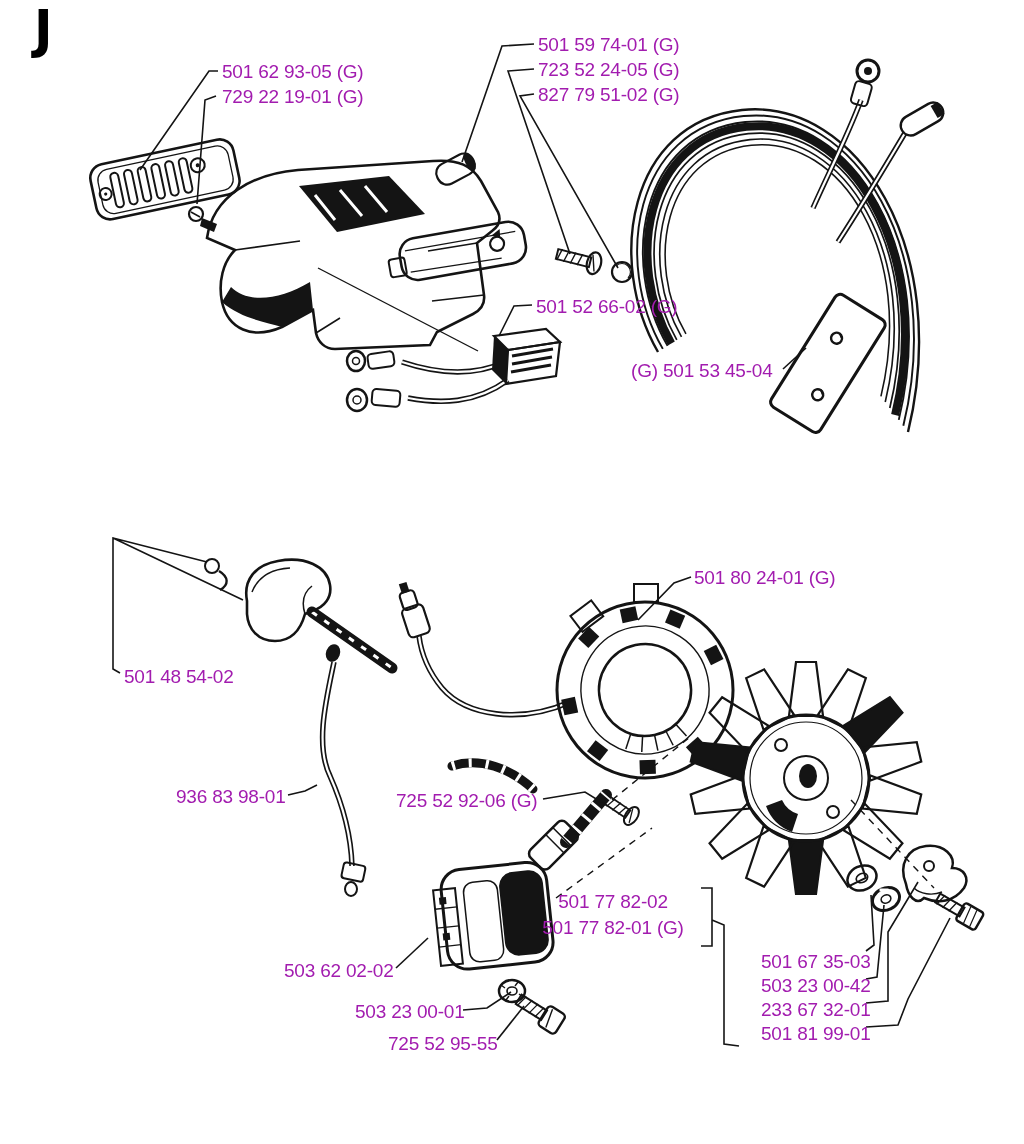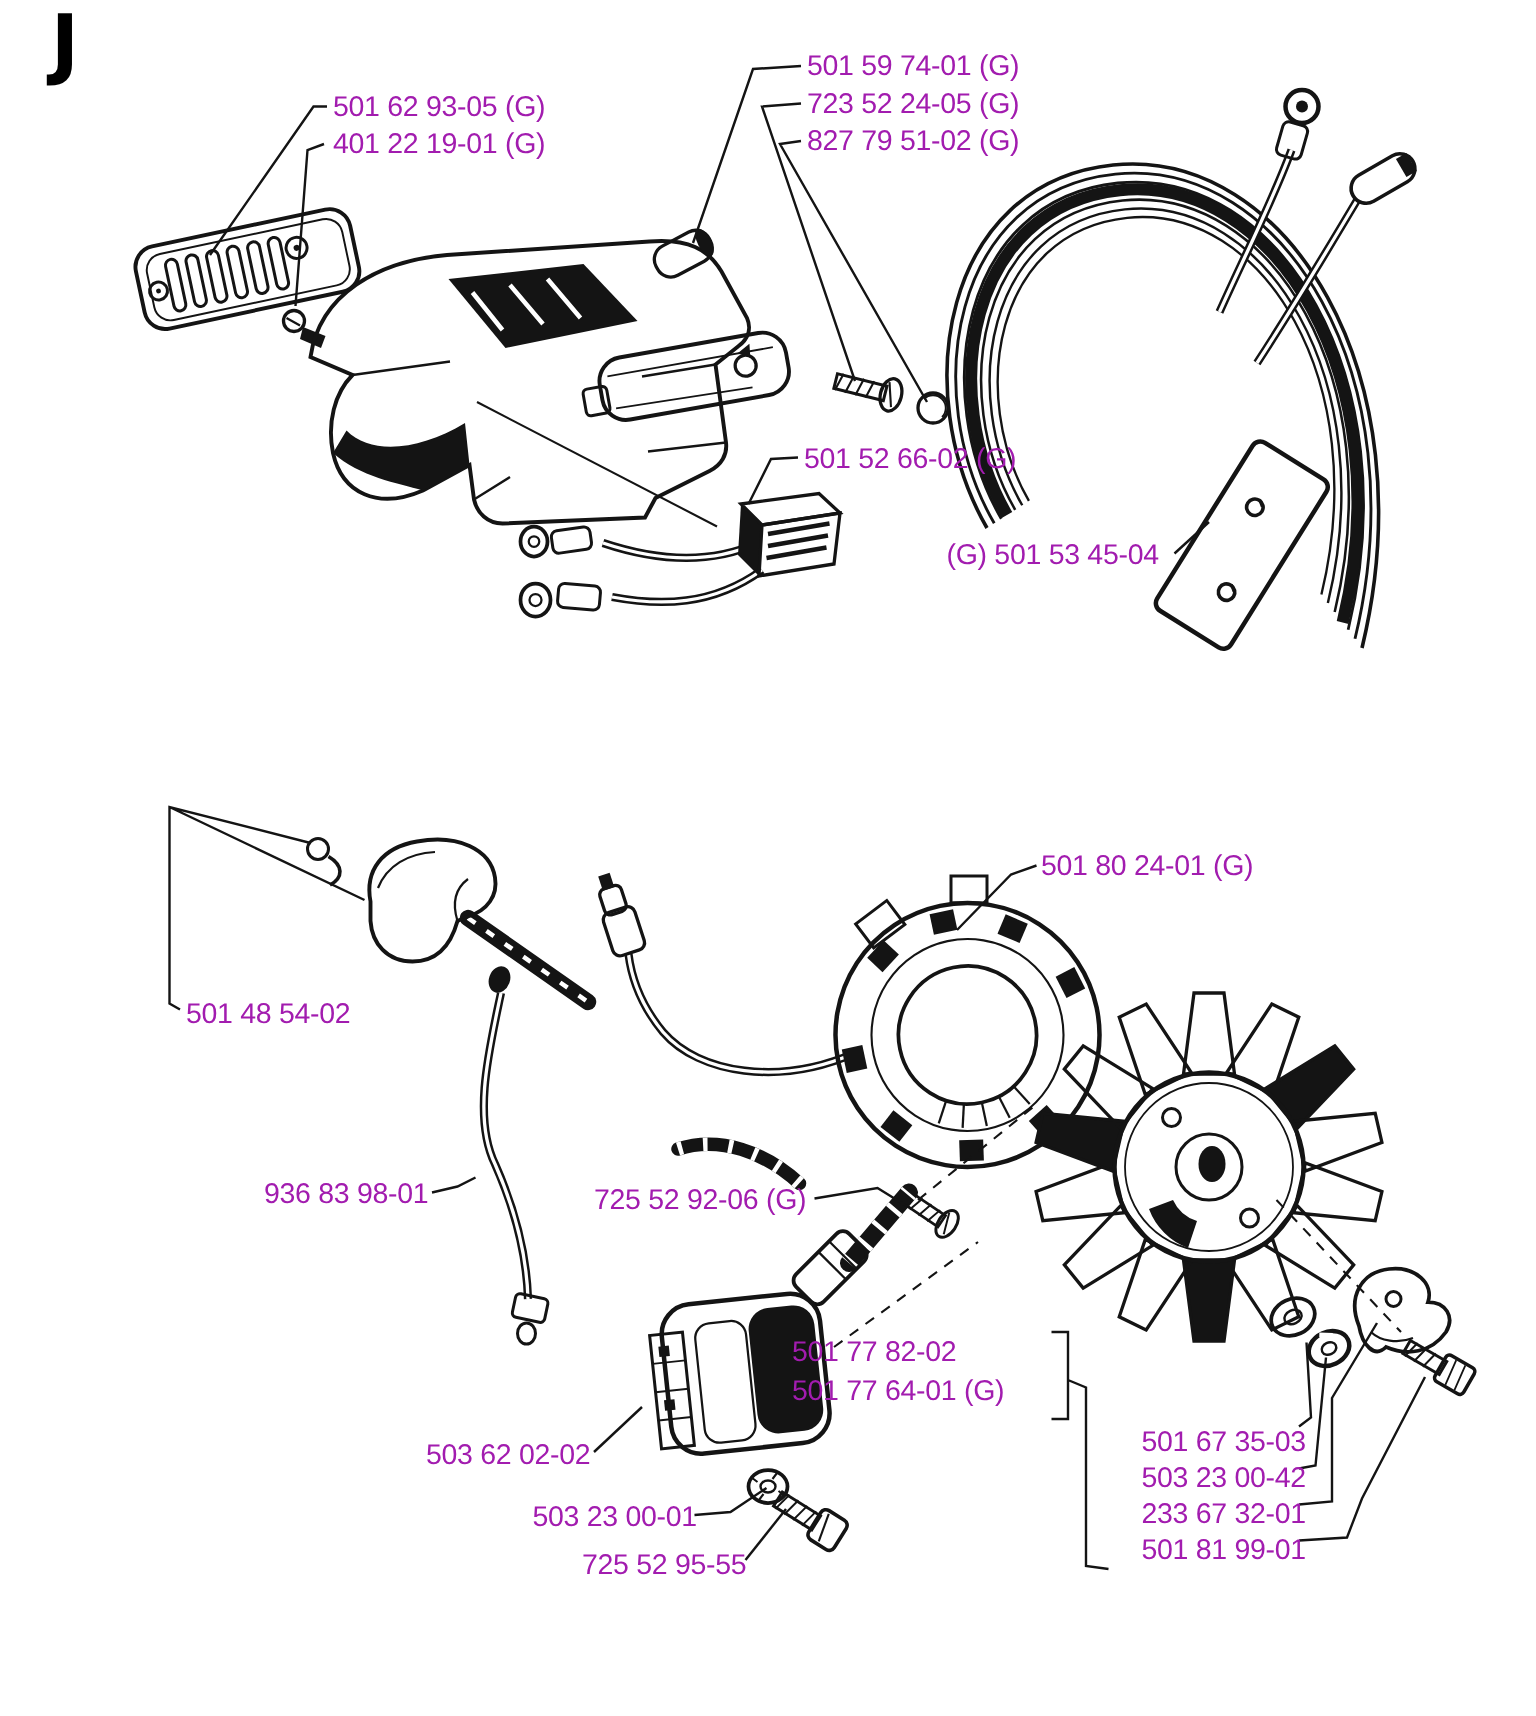--- a/index.html
+++ b/index.html
@@ -8,21 +8,21 @@
     overflow:hidden;font-family:"Liberation Sans",sans-serif;
   }
   .section-letter{
     position:absolute;left:34px;top:0px;font-size:50px;font-weight:bold;
     color:#000;font-family:"DejaVu Sans",sans-serif;transform:scaleY(1.04);
   }
   .callout{
     position:absolute;font-size:19px;color:#a21caf;white-space:nowrap;
     letter-spacing:-0.2px;line-height:22px;
   }
-  .callout.right{text-align:left;width:170px;}
+  .callout.right{text-align:center;width:170px;}
   svg{position:absolute;left:0;top:0;}
   .ink{stroke:#141414;fill:none;}
 </style>
 </head>
 <body>
 
 <div class="stage">
 
   <svg width="1024" height="1144" viewBox="0 0 1024 1144">
 
@@ -311,33 +311,33 @@
       <path d="M866,951 L874,945 L871,895"></path>
       <path d="M866,979 L877,977 L884,905"></path>
       <path d="M866,1003 L888,1001 L888,932 L918,882"></path>
       <path d="M866,1027 L898,1025 L908,999 L950,918"></path>
     </g>
   </svg>
 
   <div class="section-letter">J</div>
 
   <div class="callout" style="left:222px;top:61px">501 62 93-05 (G)</div>
-  <div class="callout" style="left:222px;top:86px">401 22 19-01 (G)</div>
+  <div class="callout" style="left:222px;top:86px">729 22 19-01 (G)</div>
   <div class="callout" style="left:538px;top:34px">501 59 74-01 (G)</div>
   <div class="callout" style="left:538px;top:59px">723 52 24-05 (G)</div>
   <div class="callout" style="left:538px;top:84px">827 79 51-02 (G)</div>
   <div class="callout" style="left:536px;top:296px">501 52 66-02 (G)</div>
   <div class="callout" style="left:631px;top:360px">(G) 501 53 45-04</div>
   <div class="callout" style="left:694px;top:567px">501 80 24-01 (G)</div>
   <div class="callout" style="left:124px;top:666px">501 48 54-02</div>
   <div class="callout" style="left:176px;top:786px">936 83 98-01</div>
   <div class="callout" style="left:396px;top:790px">725 52 92-06 (G)</div>
   <div class="callout" style="left:284px;top:960px">503 62 02-02</div>
   <div class="callout" style="left:355px;top:1001px">503 23 00-01</div>
   <div class="callout" style="left:388px;top:1033px">725 52 95-55</div>
   <div class="callout right" style="left:528px;top:891px">501 77 82-02</div>
-  <div class="callout right" style="left:528px;top:917px">501 77 64-01 (G)</div>
+  <div class="callout right" style="left:528px;top:917px">501 77 82-01 (G)</div>
   <div class="callout" style="left:761px;top:951px">501 67 35-03</div>
   <div class="callout" style="left:761px;top:975px">503 23 00-42</div>
   <div class="callout" style="left:761px;top:999px">233 67 32-01</div>
   <div class="callout" style="left:761px;top:1023px">501 81 99-01</div>
 
 </div>
 
 </body></html>

